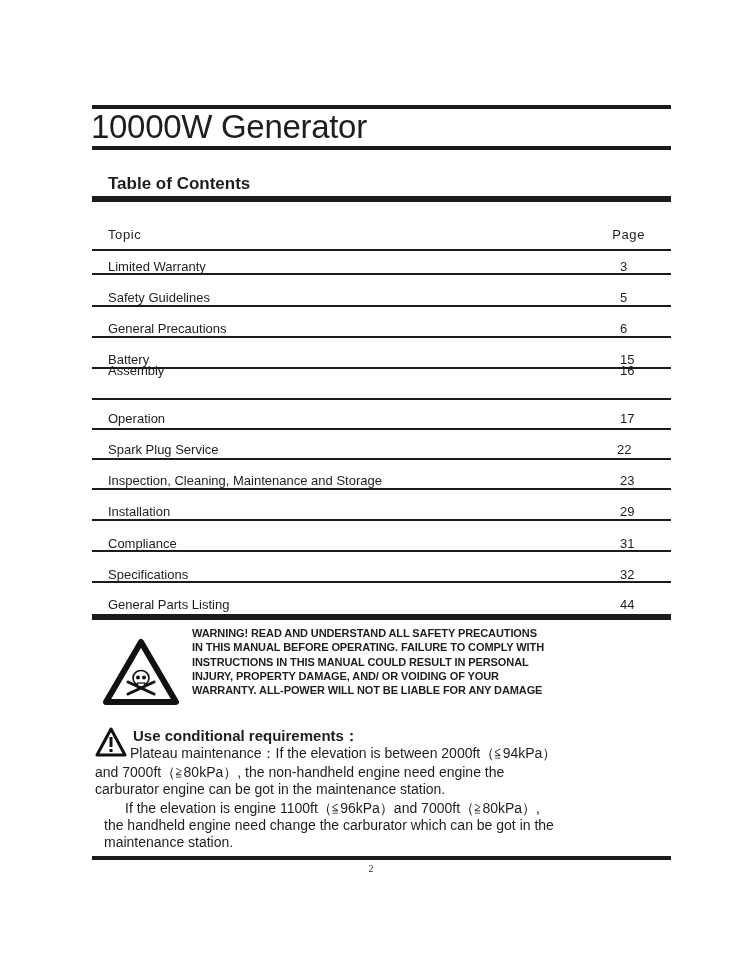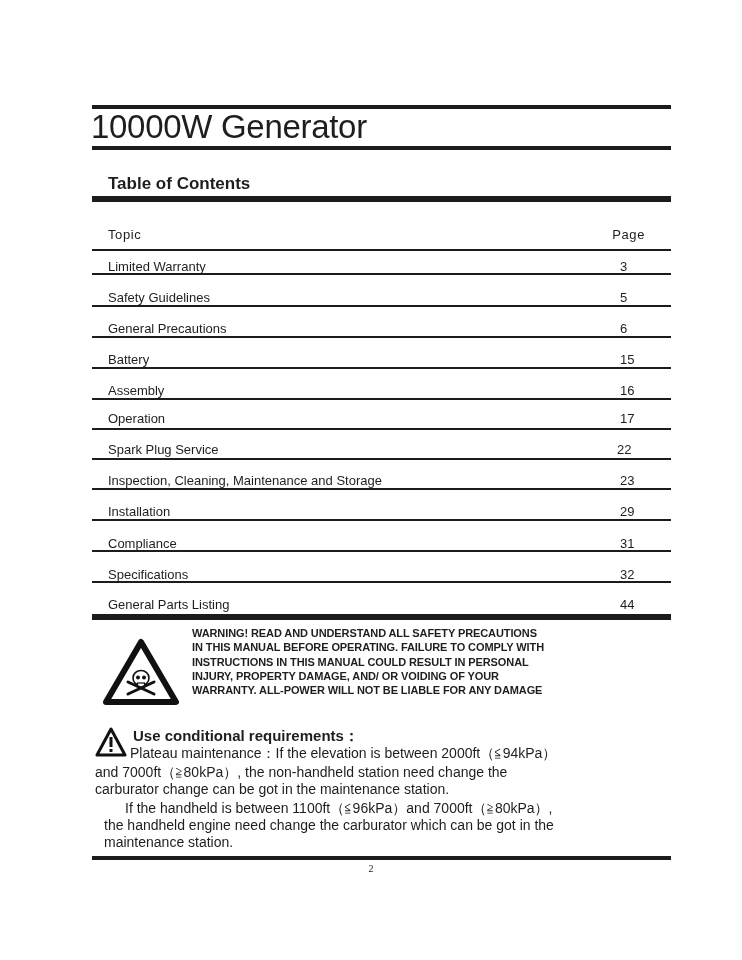--- a/index.html
+++ b/index.html
@@ -39,21 +39,21 @@
 
 <div class="toc-row" style="top:290px;"><span>Safety Guidelines</span><span class="page">5</span></div>
 <div class="rule" style="top:305px;height:2px;"></div>
 
 <div class="toc-row" style="top:321px;"><span>General Precautions</span><span class="page">6</span></div>
 <div class="rule" style="top:336px;height:2px;"></div>
 
 <div class="toc-row" style="top:352px;"><span>Battery</span><span class="page">15</span></div>
 <div class="rule" style="top:367px;height:2px;"></div>
 
-<div class="toc-row" style="top:383px;"><span>Assembly</span><span class="page">16</span></div>
+<div class="toc-row" style="top:363px;"><span>Assembly</span><span class="page">16</span></div>
 <div class="rule" style="top:398px;height:2px;"></div>
 
 <div class="toc-row" style="top:411px;"><span>Operation</span><span class="page">17</span></div>
 <div class="rule" style="top:428px;height:2px;"></div>
 
 <div class="toc-row" style="top:442px;"><span>Spark Plug Service</span><span class="page" style="left:509px;">22</span></div>
 <div class="rule" style="top:458px;height:2px;"></div>
 
 <div class="toc-row" style="top:473px;"><span>Inspection, Cleaning, Maintenance and Storage</span><span class="page">23</span></div>
 <div class="rule" style="top:488px;height:2px;"></div>
@@ -92,21 +92,21 @@
 <div class="cond-icon">
   <svg width="32" height="30" viewBox="0 0 32 30">
     <path d="M16 2 L30 28 L2 28 Z" fill="none" stroke="#111" stroke-width="3" stroke-linejoin="round"></path>
     <rect x="14.5" y="10" width="3" height="10" fill="#111"></rect>
     <rect x="14.5" y="22" width="3" height="3" fill="#111"></rect>
   </svg>
 </div>
 <div class="cond-title">Use conditional requirements：</div>
 
 <div class="para" style="left:130px;top:744px;">Plateau maintenance：If the elevation  is  between  2000ft（≦94kPa）</div>
-<div class="para" style="left:95px;top:763px;">and  7000ft（≧80kPa）,  the non-handheld station need change the</div>
-<div class="para" style="left:95px;top:780px;">carburator change can be got in the maintenance station.</div>
+<div class="para" style="left:95px;top:763px;">and  7000ft（≧80kPa）,  the non-handheld engine need engine the</div>
+<div class="para" style="left:95px;top:780px;">carburator engine can be got in the maintenance station.</div>
 
-<div class="para" style="left:125px;top:799px;">If the handheld is between 1100ft（≦96kPa）and 7000ft（≧80kPa）,</div>
+<div class="para" style="left:125px;top:799px;">If the elevation is engine 1100ft（≦96kPa）and 7000ft（≧80kPa）,</div>
 <div class="para" style="left:104px;top:816px;">the handheld engine need change the carburator which can be got in the</div>
 <div class="para" style="left:104px;top:833px;">maintenance station.</div>
 
 <div class="rule" style="top:856px;height:4px;"></div>
 <div class="page-num">2</div>
 
 </body></html>

